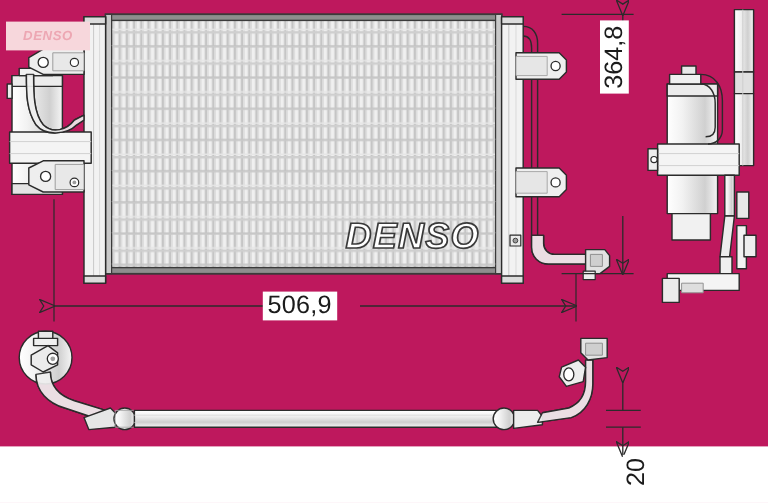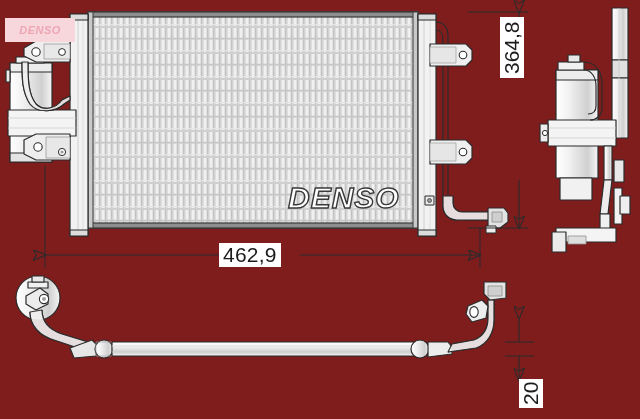--- a/index.html
+++ b/index.html
@@ -1,17 +1,17 @@
 <!DOCTYPE html>
 <html><head>
 <meta charset="utf-8">
 <style>
   html,body{margin:0;padding:0;background:#ffffff;}
   body{width:640px;height:419px;overflow:hidden;font-family:"Liberation Sans",sans-serif;}
-  #stage{position:relative;width:640px;height:419px;background:#7f1d1d;text-align:center;}
+  #stage{position:relative;width:640px;height:372px;background:#be185d;text-align:center;}
   #stage svg{position:absolute;left:0;top:0;}
 
   .wm-box{position:absolute;left:5px;top:18px;width:70px;height:24px;background:#f7d7dc;}
   .wm-text{position:absolute;left:5px;top:18px;width:70px;height:24px;
     display:flex;align-items:center;justify-content:center;
     font-family:"Liberation Sans",sans-serif;font-weight:bold;font-style:italic;
     font-size:11px;letter-spacing:.5px;color:#eda7b3;}
 
   .dim{position:absolute;font-family:"Liberation Sans",sans-serif;color:#1b1b1b;}
   .dim-700{left:219px;top:243px;font-size:21px;letter-spacing:.2px;background:#fff;padding:0 4px;}
@@ -243,17 +243,17 @@
       <line x1="519" y1="318" x2="519" y2="342" stroke-width="1.1" marker-start="url(#arrL)"></line>
       <line x1="519" y1="356" x2="519" y2="380" stroke-width="1.1" marker-end="url(#arrR)"></line>
     </g>
   </svg>
 
   <div class="wm-box"></div>
   <div class="wm-text">DENSO</div>
 
   <div class="denso-main">DENSO</div>
 
-  <div class="dim dim-700">462,9</div>
+  <div class="dim dim-700">506,9</div>
   <div class="dim dim-364">364,8</div>
   <div class="dim dim-20">20</div>
 
 </div>
 
 </body></html>

